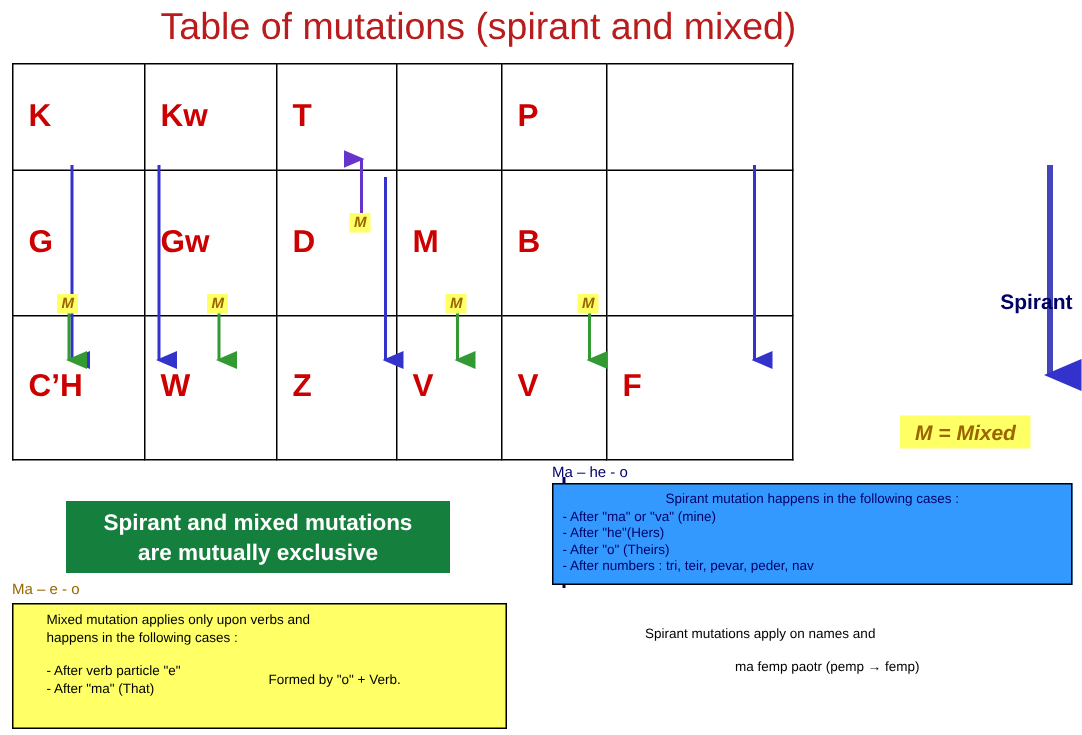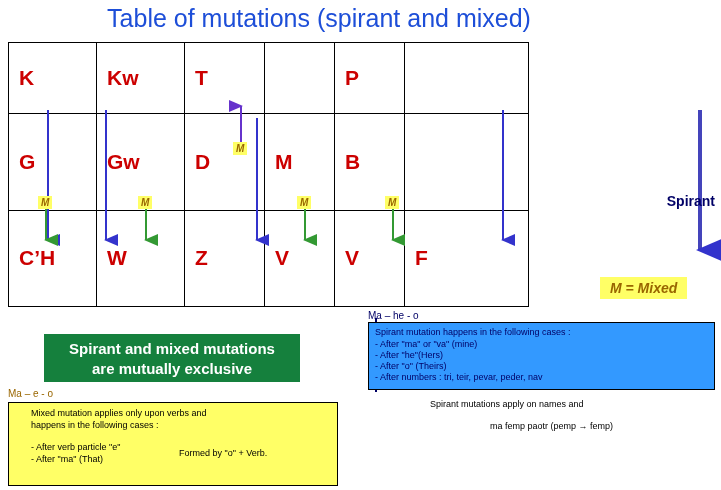--- a/index.html
+++ b/index.html
@@ -3,21 +3,21 @@
 <meta charset="utf-8">
 <style>
   html,body{margin:0;padding:0;}
   body{
     width:721px;height:490px;background:#ffffff;
     font-family:"Liberation Sans", sans-serif;
     position:relative;overflow:hidden;
   }
   .title{
     position:absolute;left:0;top:4px;width:638px;text-align:center;
-    font-size:25px;color:#1d4ed8;font-weight:400;
+    font-size:25px;color:#b91c1c;font-weight:400;
   }
   
   .table-wrap{position:absolute;left:8px;top:42px;width:520px;height:265px;}
   table.mut{
     border-collapse:collapse;width:520px;height:265px;table-layout:fixed;
   }
   table.mut td{
     border:1px solid #000000;
     color:#cc0000;font-size:21px;font-weight:bold;
     vertical-align:middle;padding:0 0 0 10px;
@@ -59,32 +59,32 @@
     position:absolute;left:44px;top:334px;width:256px;height:48px;
     background:#15803d;color:#ffffff;font-size:15px;font-weight:bold;
     text-align:center;line-height:20px;padding-top:5px;box-sizing:border-box;
   }
   
   .bluebox{
     position:absolute;left:368px;top:322px;width:347px;height:68px;
     background:#3399ff;border:1px solid #000000;box-sizing:border-box;
     color:#000066;font-size:9px;line-height:11px;padding:4px 6px;
   }
-  .bluebox .hdr{margin-bottom:1px;}
+  .bluebox .hdr{margin-bottom:1px;text-align:center;}
   
   .yellowbox{
     position:absolute;left:8px;top:402px;width:330px;height:84px;
     background:#ffff66;border:1px solid #000000;box-sizing:border-box;
     color:#000000;font-size:9px;line-height:12px;padding:4px 6px 4px 22px;
     position:absolute;
   }
   .yellowbox .formed{position:absolute;left:170px;top:44px;font-size:9px;}
   
   .brtext{
-    position:absolute;left:430px;top:398px;width:290px;
+    position:absolute;left:430px;top:416px;width:290px;
     color:#000000;font-size:9px;line-height:12px;
   }
   .brtext .ex{margin-top:10px;margin-left:60px;line-height:12px;}
 </style>
 </head>
 <body>
 
 <div class="title">Table of mutations (spirant and mixed)</div>
 
 <div class="table-wrap">

